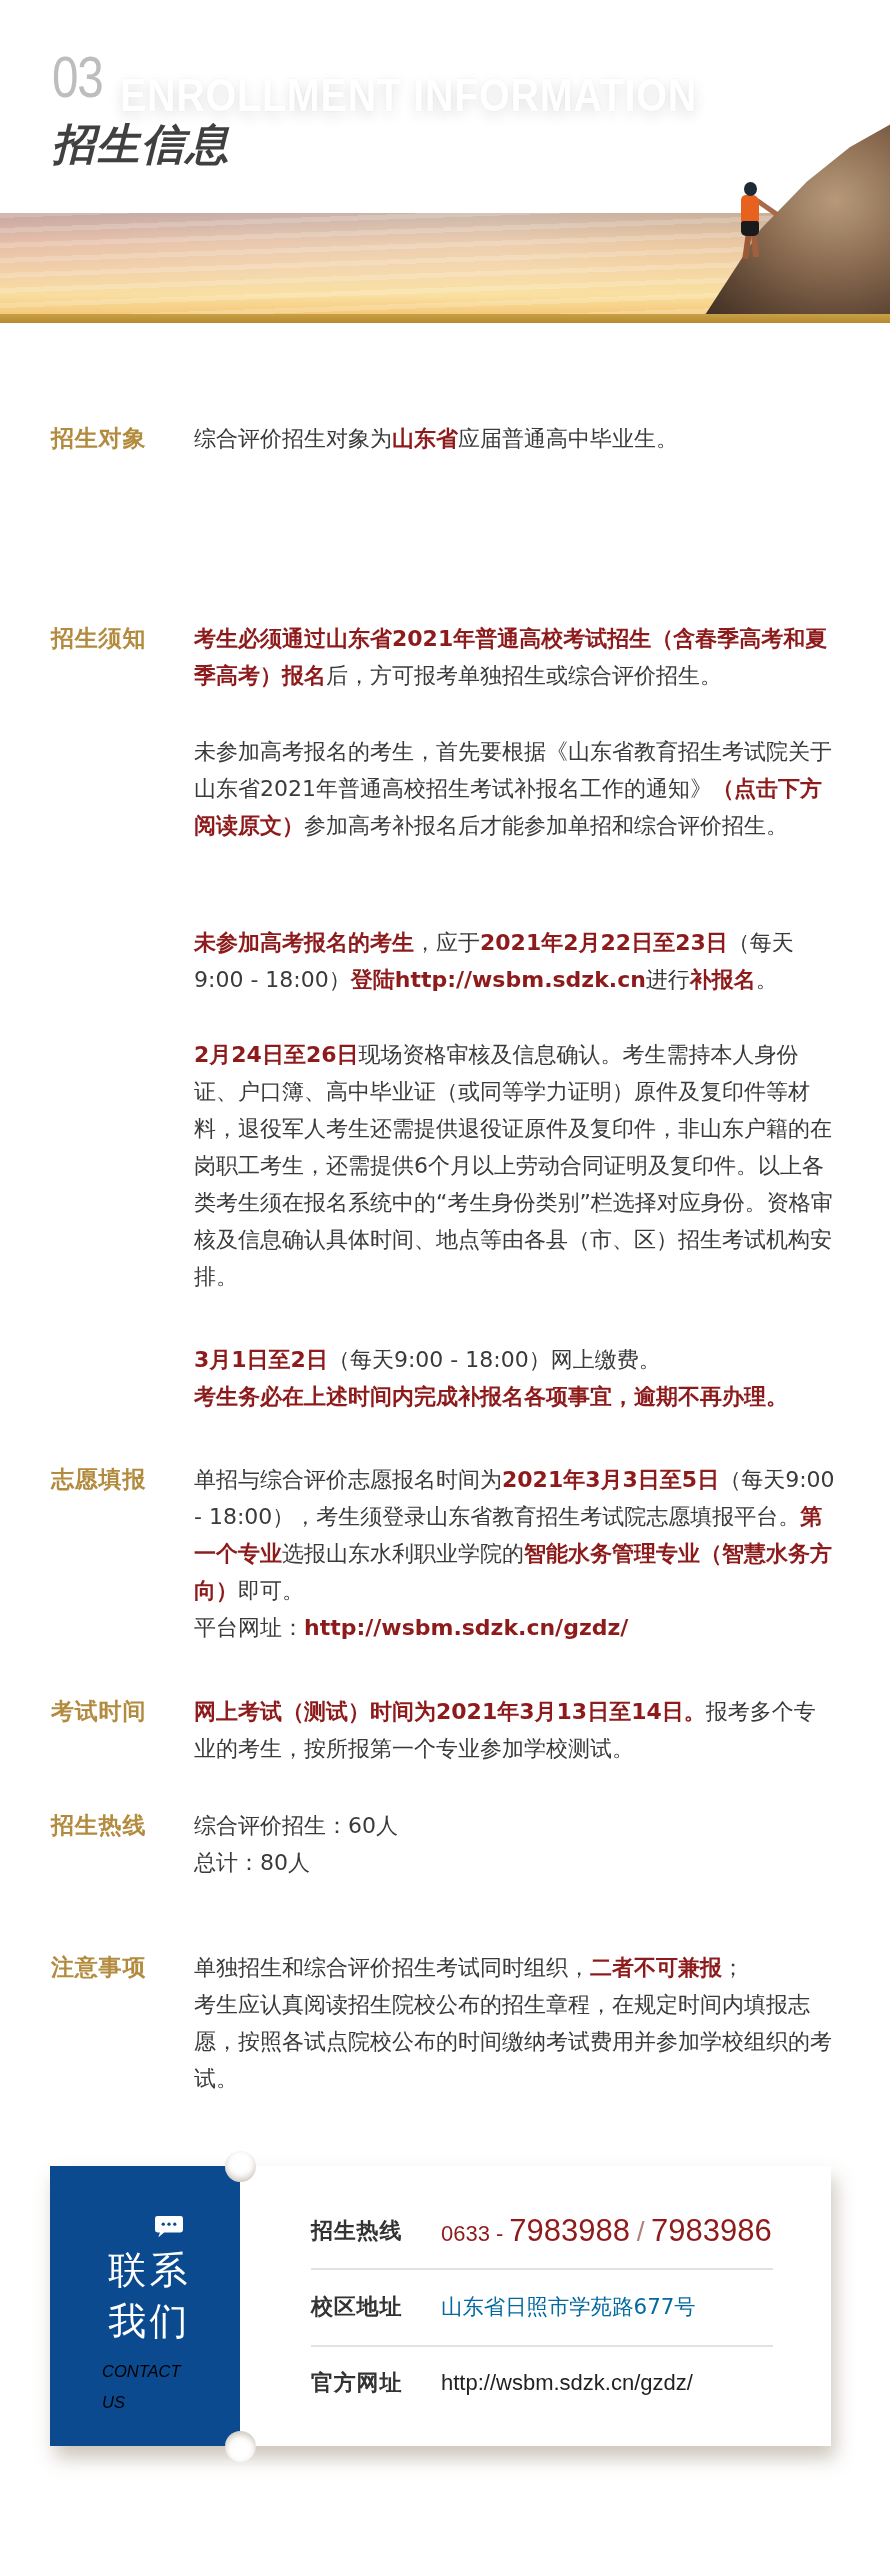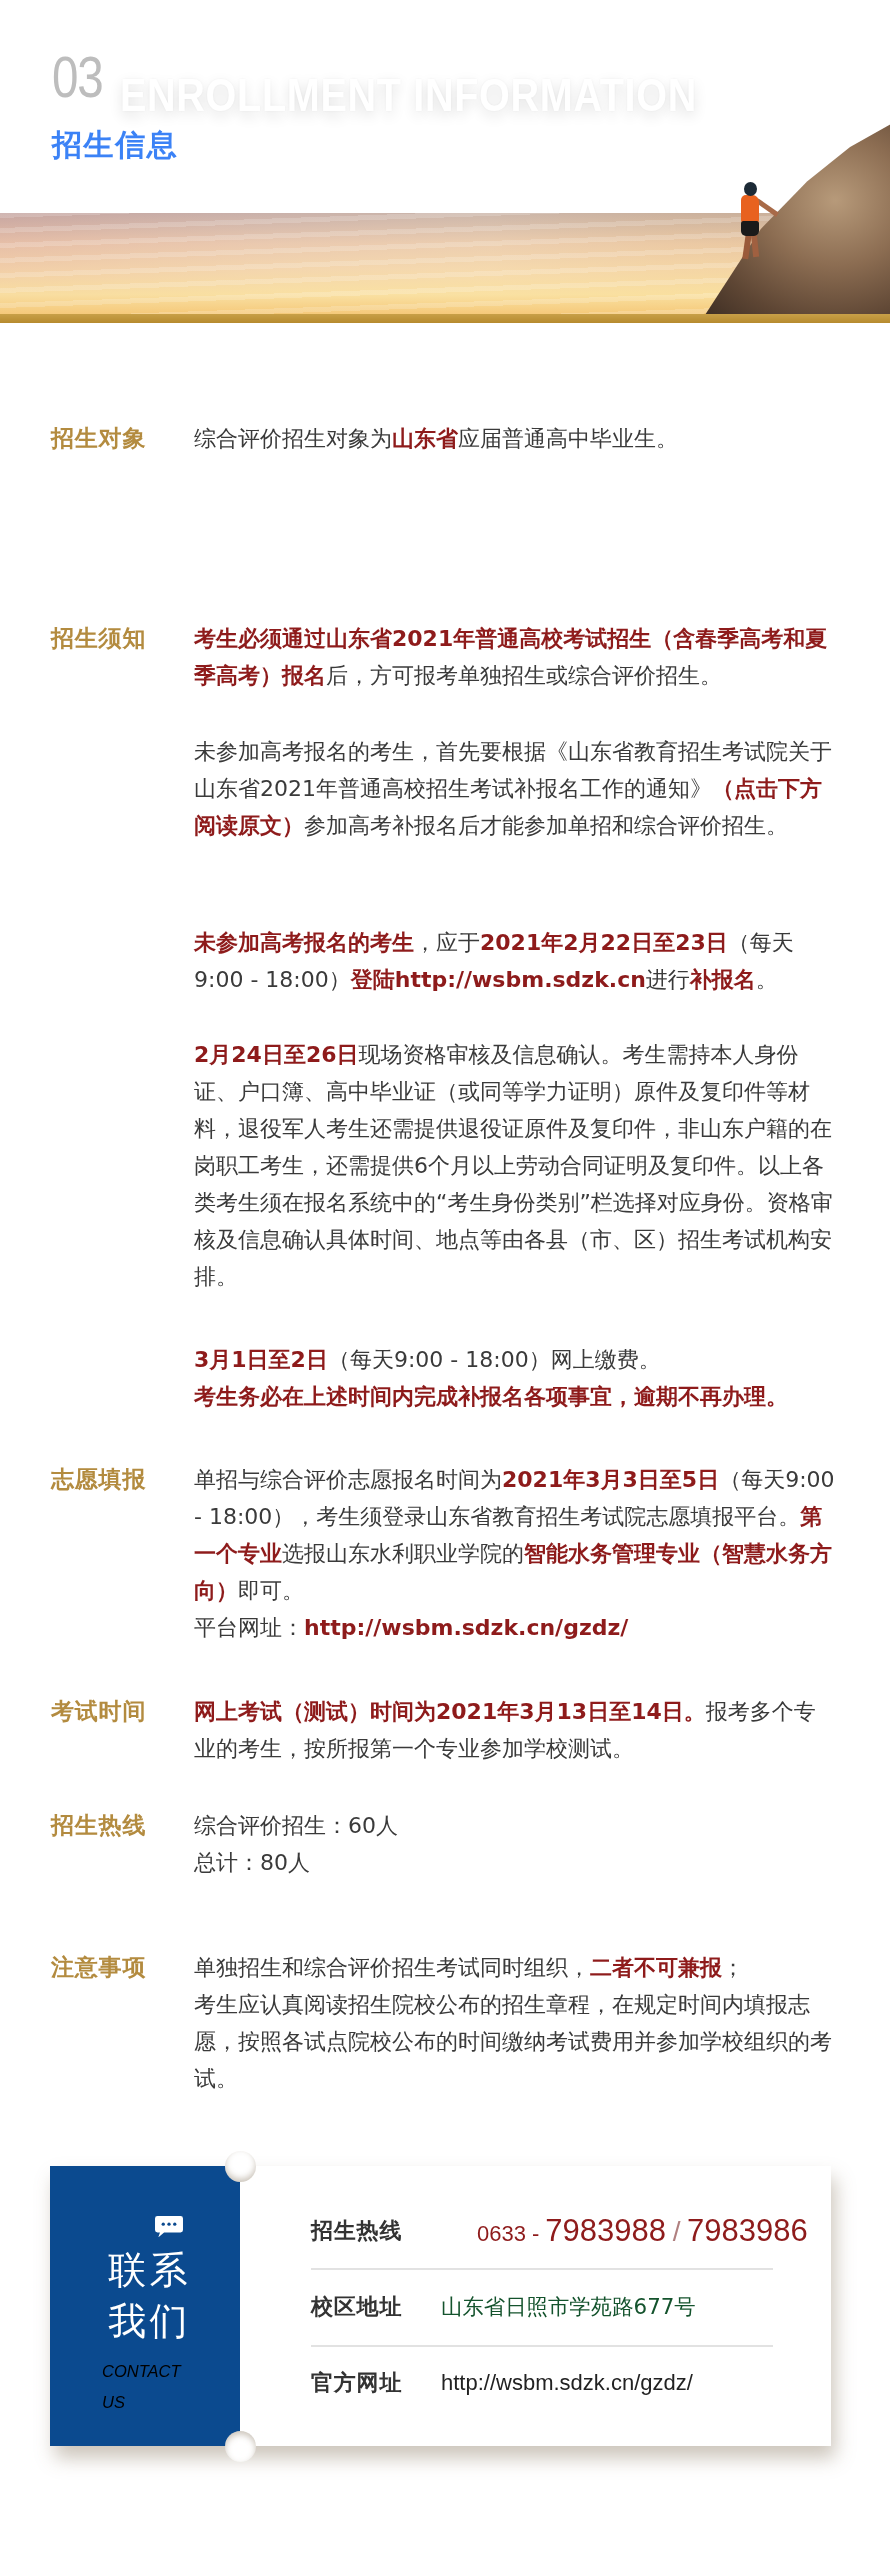--- a/index.html
+++ b/index.html
@@ -28,21 +28,21 @@
   .climber-head { position: absolute; left: 744px; top: 182px; width: 13px; height: 14px; background: #1c2a36; border-radius: 50%; }
   .climber-shorts { position: absolute; left: 741px; top: 221px; width: 18px; height: 15px; background: #1a1a1a; border-radius: 2.5px 2.5px 5px 5px; }
   .climber-leg1 { position: absolute; left: 744px; top: 234px; width: 5.8px; height: 25px; background: #9a5a3a; transform: rotate(8deg); }
   .climber-leg2 { position: absolute; left: 752px; top: 234px; width: 5.8px; height: 23px; background: #a06040; transform: rotate(-6deg); }
   .climber-arm { position: absolute; left: 757px; top: 198px; width: 25px; height: 5px; background: #a86a48; transform: rotate(35deg); transform-origin: left center; }
 
   .gold-line { position: absolute; left: 0; top: 314px; width: 891px; height: 9px; background: linear-gradient(180deg, #c8a048 0%, #b68a2e 100%); }
 
   .sec-num { position: absolute; left: 52px; top: 48px; font-family: "Liberation Sans", sans-serif; font-size: 58px; line-height: 58px; font-weight: normal; color: #bdbdbd; letter-spacing: -1.6px; transform: scaleX(0.82); transform-origin: left top; }
   .sec-en { position: absolute; left: 120px; top: 71px; font-family: "Liberation Sans", sans-serif; font-size: 46px; line-height: 49px; font-weight: bold; color: #ffffff; letter-spacing: 0.8px; transform: scaleX(0.86); transform-origin: left top; text-shadow: 0 5px 15px rgba(0,0,0,0.12), 0 0 3.3px rgba(0,0,0,0.06); white-space: nowrap; }
-  .sec-title { position: absolute; left: 52px; top: 118px; font-size: 30px; line-height: 53px; font-weight: bold; color: #3b82f6; letter-spacing: 1.6px; }
+  .sec-title { position: absolute; left: 52px; top: 118px; font-size: 43px; line-height: 53px; font-weight: bold; color: #404040; letter-spacing: 1.6px; font-style: italic; }
 
   
   .row { position: absolute; left: 0; width: 891px; }
   .lbl { position: absolute; left: 51px; top: 0; font-size: 23px; line-height: 37px; font-weight: bold; color: #b38b3f; letter-spacing: 0.8px; }
   .body { position: absolute; left: 194px; top: 0; width: 643px; font-size: 22px; line-height: 37px; color: #3a3a3a; }
   .body p { margin: 0; }
   .hl { color: #8e1b1b; font-weight: bold; }
 
   
   .card-shadow { position: absolute; left: 50px; top: 2166px; width: 780px; height: 280px; box-shadow: 5px 11.5px 18px rgba(110,90,60,0.35); }
@@ -51,23 +51,23 @@
   .notch { position: absolute; width: 31px; height: 31px; border-radius: 50%; background: #ffffff; box-shadow: inset 0 -3.3px 6.6px rgba(110,90,60,0.35); }
   .notch.top { left: 225px; top: 2151px; }
   .notch.bot { left: 225px; top: 2431px; box-shadow: inset 0 3.3px 6.6px rgba(110,90,60,0.35); }
 
   .chat-icon { position: absolute; left: 155px; top: 2216px; width: 28px; height: 21.4px; }
   .contact-cn { position: absolute; left: 100px; top: 2245px; font-size: 38px; line-height: 51px; color: #ffffff; letter-spacing: 3.3px; width: 99px; text-align: center; }
   .contact-en { position: absolute; left: 102px; top: 2356px; font-family: "Liberation Sans", sans-serif; font-size: 16.5px; line-height: 31px; color: #000000; width: 99px; font-style: italic; }
 
   .c-row { position: absolute; left: 311px; width: 462px; height: 38px; }
   .c-lbl { position: absolute; left: 0; top: 0; font-size: 22px; line-height: 38px; font-weight: bold; color: #333333; letter-spacing: 0.8px; }
-  .c-val { position: absolute; left: 130px; top: 0; font-size: 21.4px; line-height: 38px; color: #14532d; white-space: nowrap; }
+  .c-val { position: absolute; left: 130px; top: 0; font-size: 21.4px; line-height: 38px; color: #0369a1; white-space: nowrap; }
   .phone { color: #8e1b1b; font-family: "Liberation Sans", sans-serif; }
-  .phone .pre { font-size: 22px; margin-left: 36px; }
+  .phone .pre { font-size: 22px; }
   .phone .big { font-size: 31px; font-weight: normal; }
   .phone .sep { font-size: 28px; color: #b08080; margin: 0 6.6px; }
   .url { font-family: "Liberation Sans", sans-serif; font-size: 22px; color: #222; }
   .c-div { position: absolute; left: 311px; width: 462px; height: 1.6px; background: #e2e2e2; }
 </style>
 </head>
 <body>
 
 <div class="hdr">
   <div class="sky"></div>

